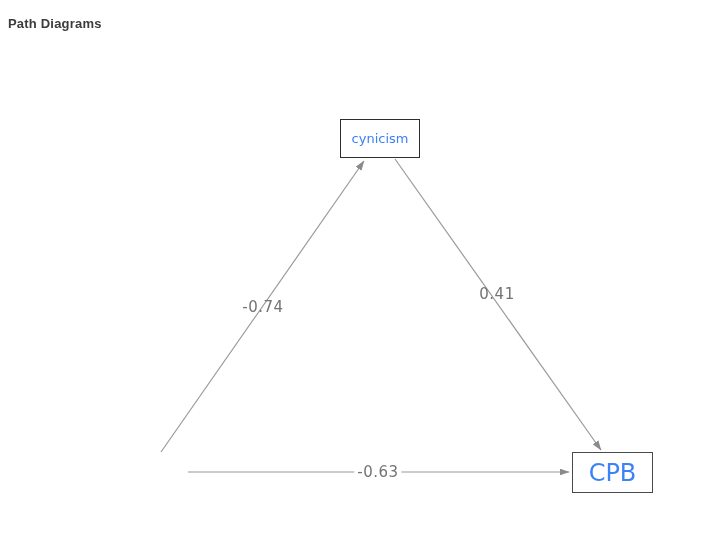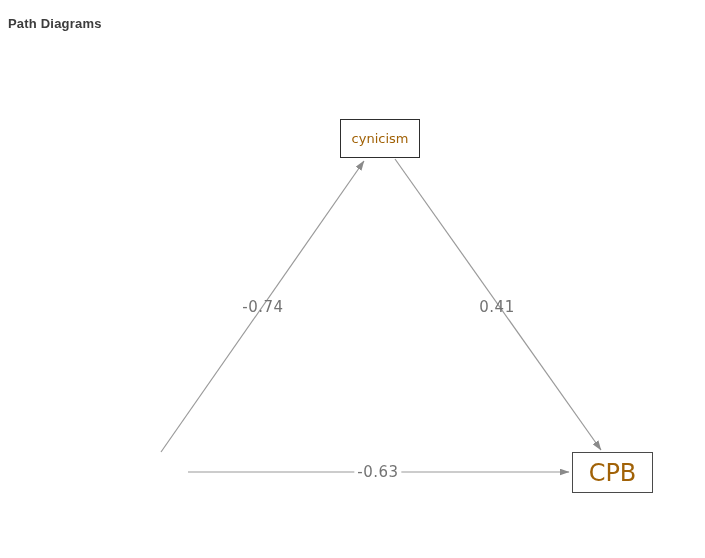--- a/index.html
+++ b/index.html
@@ -37,21 +37,21 @@
     stroke-width: 1.2;
     fill: none;
   }
   .node {
     position: absolute;
     box-sizing: border-box;
     background: #ffffff;
     display: flex;
     align-items: center;
     justify-content: center;
-    color: #a16207;
+    color: #3b82f6;
   }
   .node-cynicism {
     left: 340px; top: 119px; width: 80px; height: 39px;
     border: 1px solid #2e2e2e;
     font-size: 13px;
   }
   .node-procjustice {
     left: 105px; top: 452px; width: 83px; height: 41px;
     border: 1px solid #2e2e2e;
     font-size: 11px;
@@ -63,21 +63,21 @@
   }
   .edge-label {
     position: absolute;
     transform: translate(-50%, -50%);
     font-size: 15px;
     letter-spacing: 0.5px;
     color: #737373;
     white-space: nowrap;
   }
   .edge-label-a { left: 263px; top: 307px; }
-  .edge-label-b { left: 497px; top: 307px; }
+  .edge-label-b { left: 497px; top: 294px; }
   .edge-label-c {
     left: 378px; top: 472px;
     background: #ffffff;
     padding: 0 3px;
   }
 </style>
 </head>
 <body>
 
 <div id="stage">

